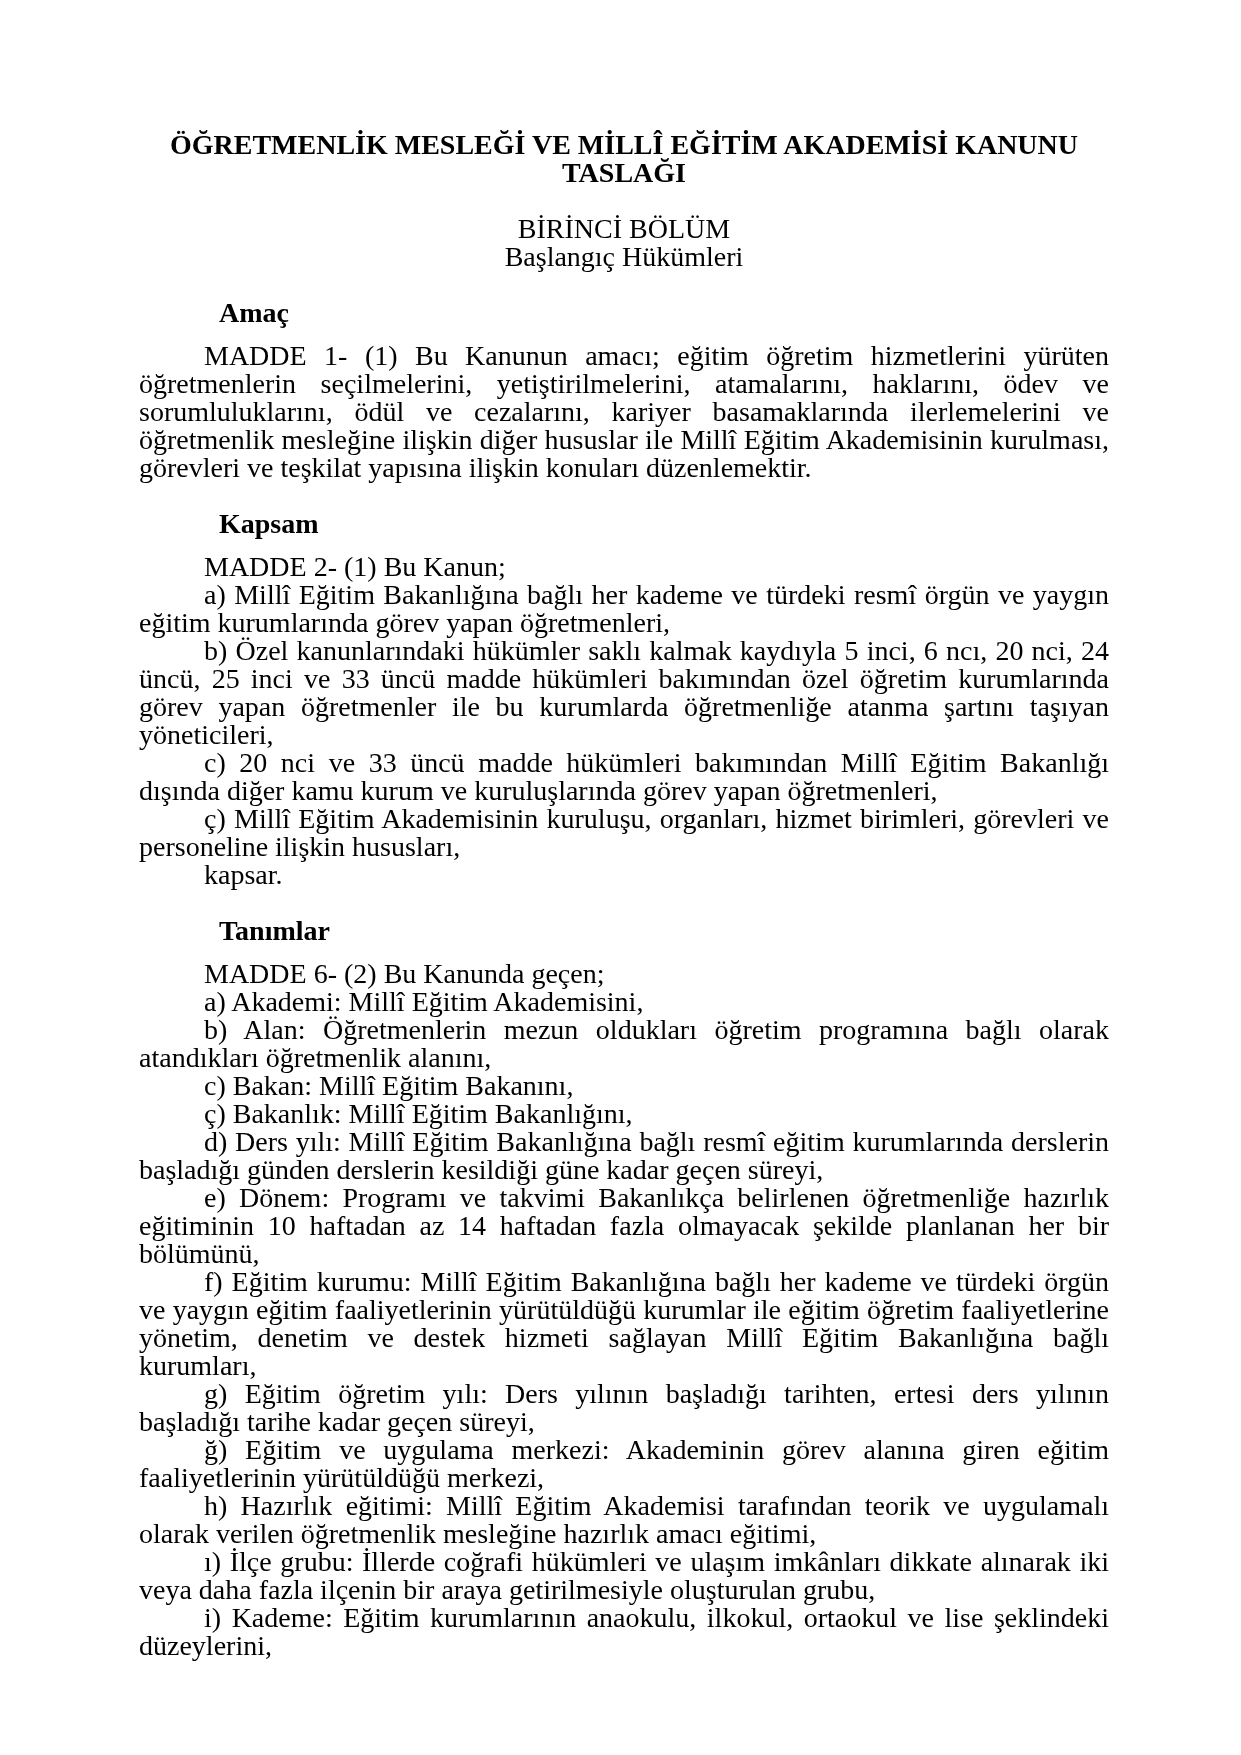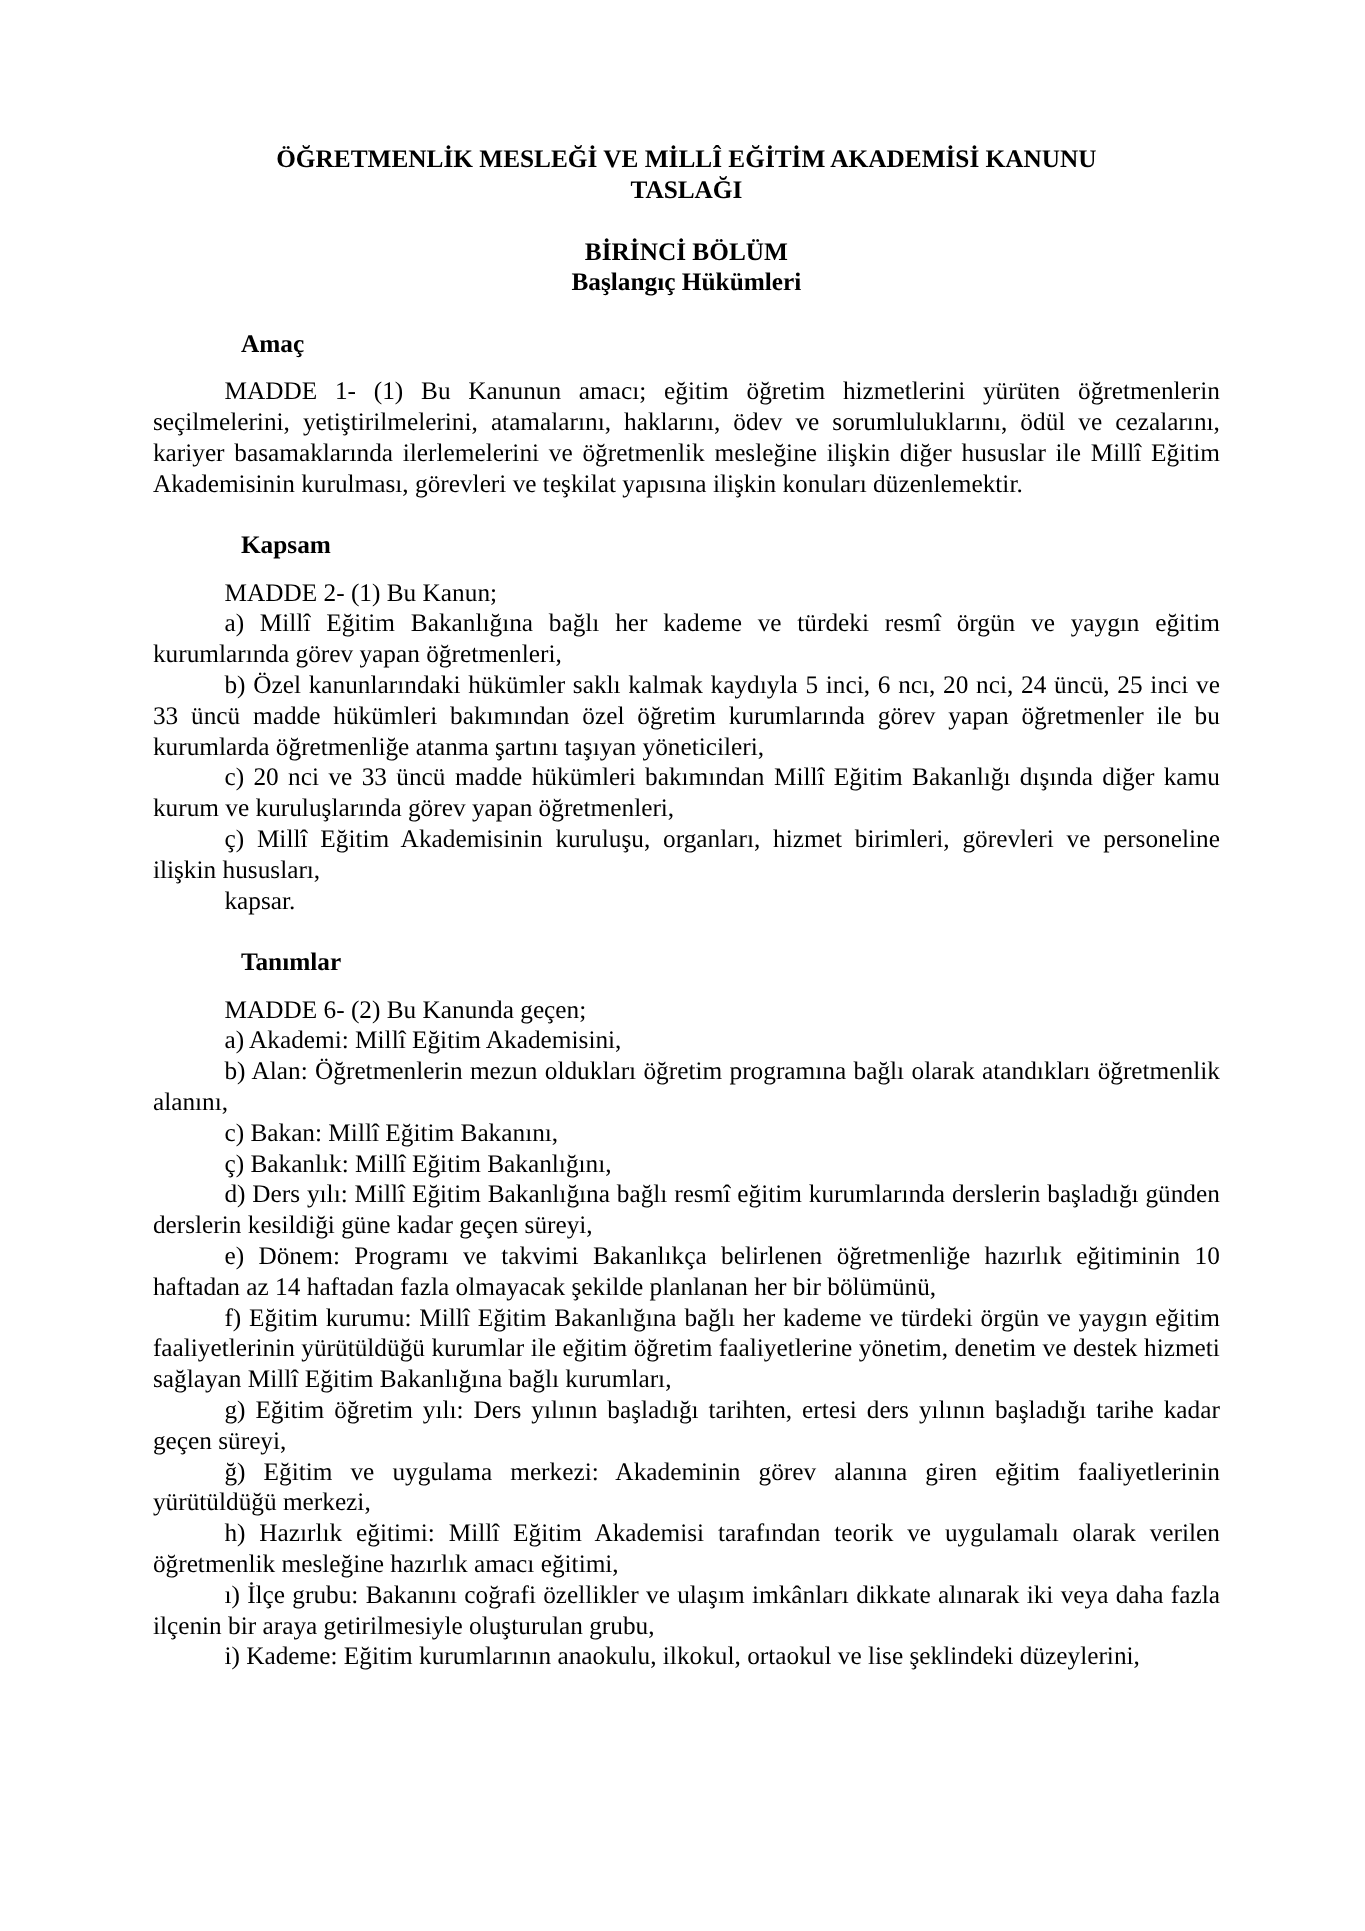--- a/index.html
+++ b/index.html
@@ -9,32 +9,32 @@
   }
   .page {
     position: relative;
     width: 1241px;
     height: 1755px;
     box-sizing: border-box;
     background: #ffffff;
     color: #000000;
     padding: 131px 132px 0 139px;
     font-family: "Liberation Serif", "DejaVu Serif", serif;
-    font-size: 23px;
+    font-size: 28px;
     line-height: 28px;
     overflow: hidden;
   }
   .title-block {
     text-align: center;
     font-weight: bold;
     margin: 0 0 28px 0;
   }
   .chapter-block {
     text-align: center;
-    font-weight: bold;
+    font-weight: normal;
     margin: 0;
   }
   .section {
     margin-top: 28px;
   }
   .heading {
     font-weight: bold;
     margin: 15px;
     text-indent: 65px;
   }
@@ -73,17 +73,17 @@
         <p class="para"><span>a) Akademi: Millî Eğitim Akademisini,</span></p>
         <p class="para"><span>b) Alan: Öğretmenlerin mezun oldukları öğretim programına bağlı olarak atandıkları öğretmenlik alanını,</span></p>
         <p class="para"><span>c) Bakan: Millî Eğitim Bakanını,</span></p>
         <p class="para"><span>ç) Bakanlık: Millî Eğitim Bakanlığını,</span></p>
         <p class="para"><span>d) Ders yılı: Millî Eğitim Bakanlığına bağlı resmî eğitim kurumlarında derslerin başladığı günden derslerin kesildiği güne kadar geçen süreyi,</span></p>
         <p class="para"><span>e) Dönem: Programı ve takvimi Bakanlıkça belirlenen öğretmenliğe hazırlık eğitiminin 10 haftadan az 14 haftadan fazla olmayacak şekilde planlanan her bir bölümünü,</span></p>
         <p class="para"><span>f) Eğitim kurumu: Millî Eğitim Bakanlığına bağlı her kademe ve türdeki örgün ve yaygın eğitim faaliyetlerinin yürütüldüğü kurumlar ile eğitim öğretim faaliyetlerine yönetim, denetim ve destek hizmeti sağlayan Millî Eğitim Bakanlığına bağlı kurumları,</span></p>
         <p class="para"><span>g) Eğitim öğretim yılı: Ders yılının başladığı tarihten, ertesi ders yılının başladığı tarihe kadar geçen süreyi,</span></p>
         <p class="para"><span>ğ) Eğitim ve uygulama merkezi: Akademinin görev alanına giren eğitim faaliyetlerinin yürütüldüğü merkezi,</span></p>
         <p class="para"><span>h) Hazırlık eğitimi: Millî Eğitim Akademisi tarafından teorik ve uygulamalı olarak verilen öğretmenlik mesleğine hazırlık amacı eğitimi,</span></p>
-        <p class="para"><span>ı) İlçe grubu: Bakanını coğrafi özellikler ve ulaşım imkânları dikkate alınarak iki veya daha fazla ilçenin bir araya getirilmesiyle oluşturulan grubu,</span></p>
+        <p class="para"><span>ı) İlçe grubu: İllerde coğrafi hükümleri ve ulaşım imkânları dikkate alınarak iki veya daha fazla ilçenin bir araya getirilmesiyle oluşturulan grubu,</span></p>
         <p class="para"><span>i) Kademe: Eğitim kurumlarının anaokulu, ilkokul, ortaokul ve lise şeklindeki düzeylerini,</span></p>
       </div>
     </div>
 </div>
 
 </body></html>

